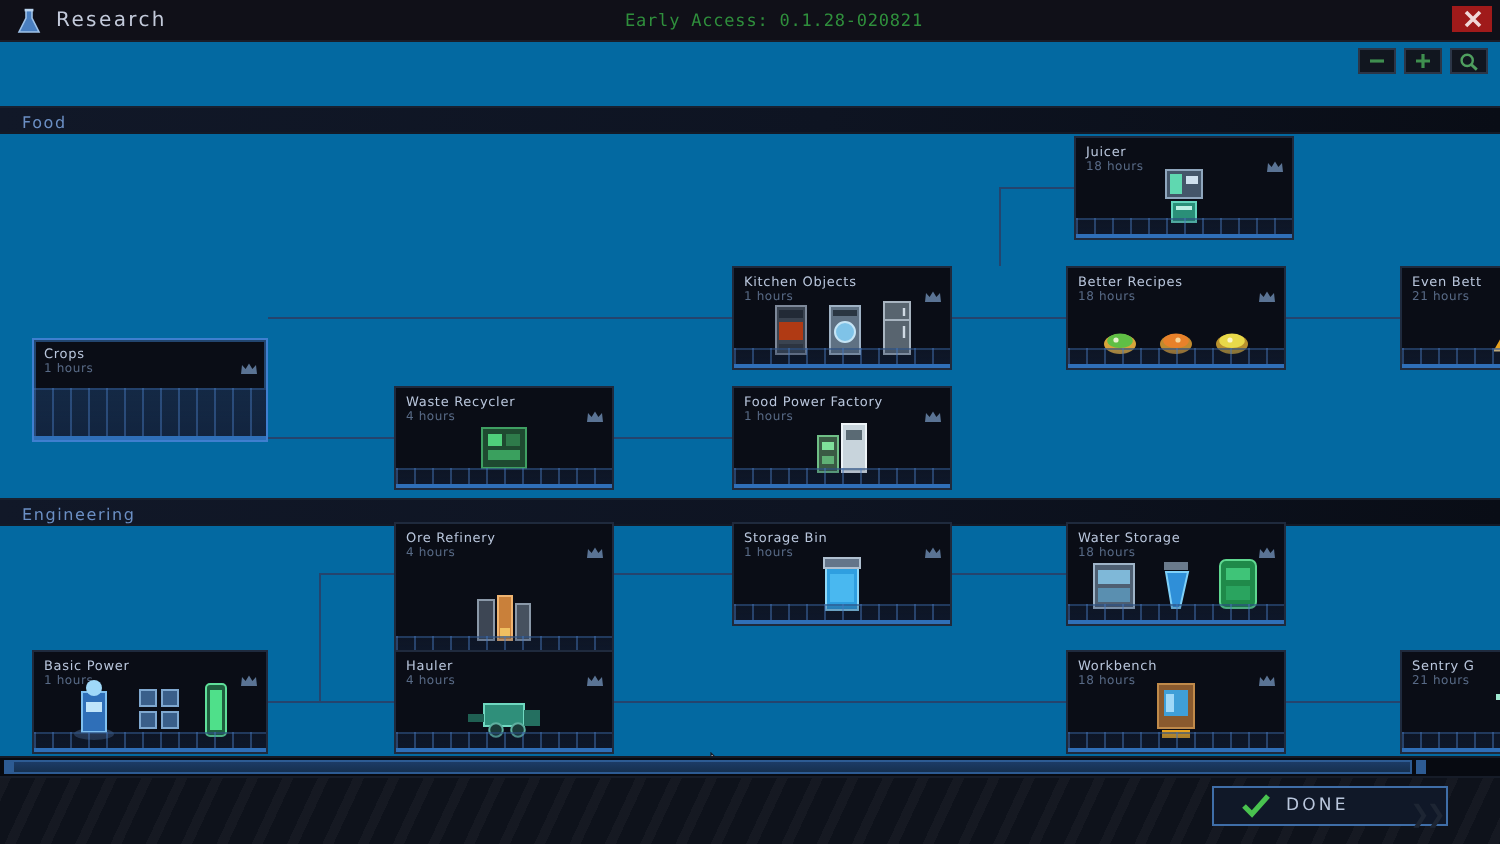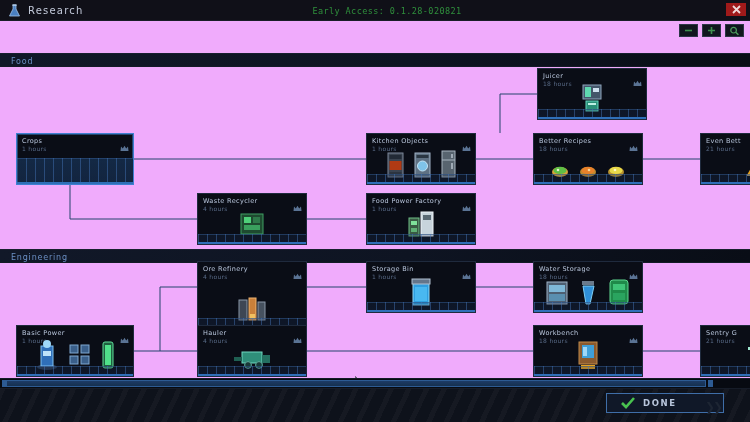--- a/index.html
+++ b/index.html
@@ -56,21 +56,21 @@
     background: #11161f;
     border: 1px solid #2c3647;
     display: flex; align-items: center; justify-content: center;
     cursor: pointer;
   }
   .zoom-btn svg { display:block; }
 
   
   .canvas {
     position: absolute; left: 0; top: 21px; width: 750px; height: 357px;
-    background: #f0abfc;
+    background: #0369a1;
     overflow: hidden;
     text-decoration: underline;
   }
 
   
   .cat-band {
     position: absolute; left: 0; height: 14px; width: 750px;
     background: linear-gradient(90deg, #111828 0%, #0e1422 55%, #090d16 100%);
     border-top: 1px solid #18202f;
     border-bottom: 1px solid #131a27;
@@ -85,21 +85,21 @@
   .links { position: absolute; left:0; top:0; width:750px; height:357px; pointer-events:none; }
 
   
   .node {
     position: absolute;
     background: #0a0d16;
     border: 1px solid #1f2a3d;
     overflow: hidden;
     cursor: pointer;
   }
-  .node.selected { border-color: #3f7fd0; box-shadow: 0 0 0 1px #22456f inset; }
+  .node.selected { border-color: #3f7fd0; box-shadow: 0 0 0 1px #22456f inset; margin-top: 36px; }
   .node .nd-title {
     position: absolute; left: 5px; top: 3px;
     font-size: 6.5px; letter-spacing: 0.35px; color: #b9c6dc;
     white-space: nowrap;
   }
   .node .nd-time {
     position: absolute; left: 5px; top: 11px;
     font-size: 6px; letter-spacing: 0.3px; color: #586a86;
     white-space: nowrap;
   }
@@ -146,21 +146,20 @@
 
   
   .bottombar {
     position: absolute; left: 0; top: 388px; width: 750px; height: 34px;
     background: #0e121b;
     background-image: repeating-linear-gradient(
       115deg,
       rgba(255,255,255,0.030) 0 5px,
       rgba(255,255,255,0.0) 5px 16px);
     border-top: 1px solid #161c28;
-    font-weight: bold;
   }
   .done-wrap {
     position: absolute; right: 26px; top: 4px;
     width: 118px; height: 20px;
     background: #101828;
     border: 1px solid #3f6ea8;
     display: flex; align-items: center; gap: 8px; padding-left: 14px;
     cursor: pointer;
   }
   .done-label { font-size: 8.5px; letter-spacing: 1.6px; color: #b9c6dc; }

